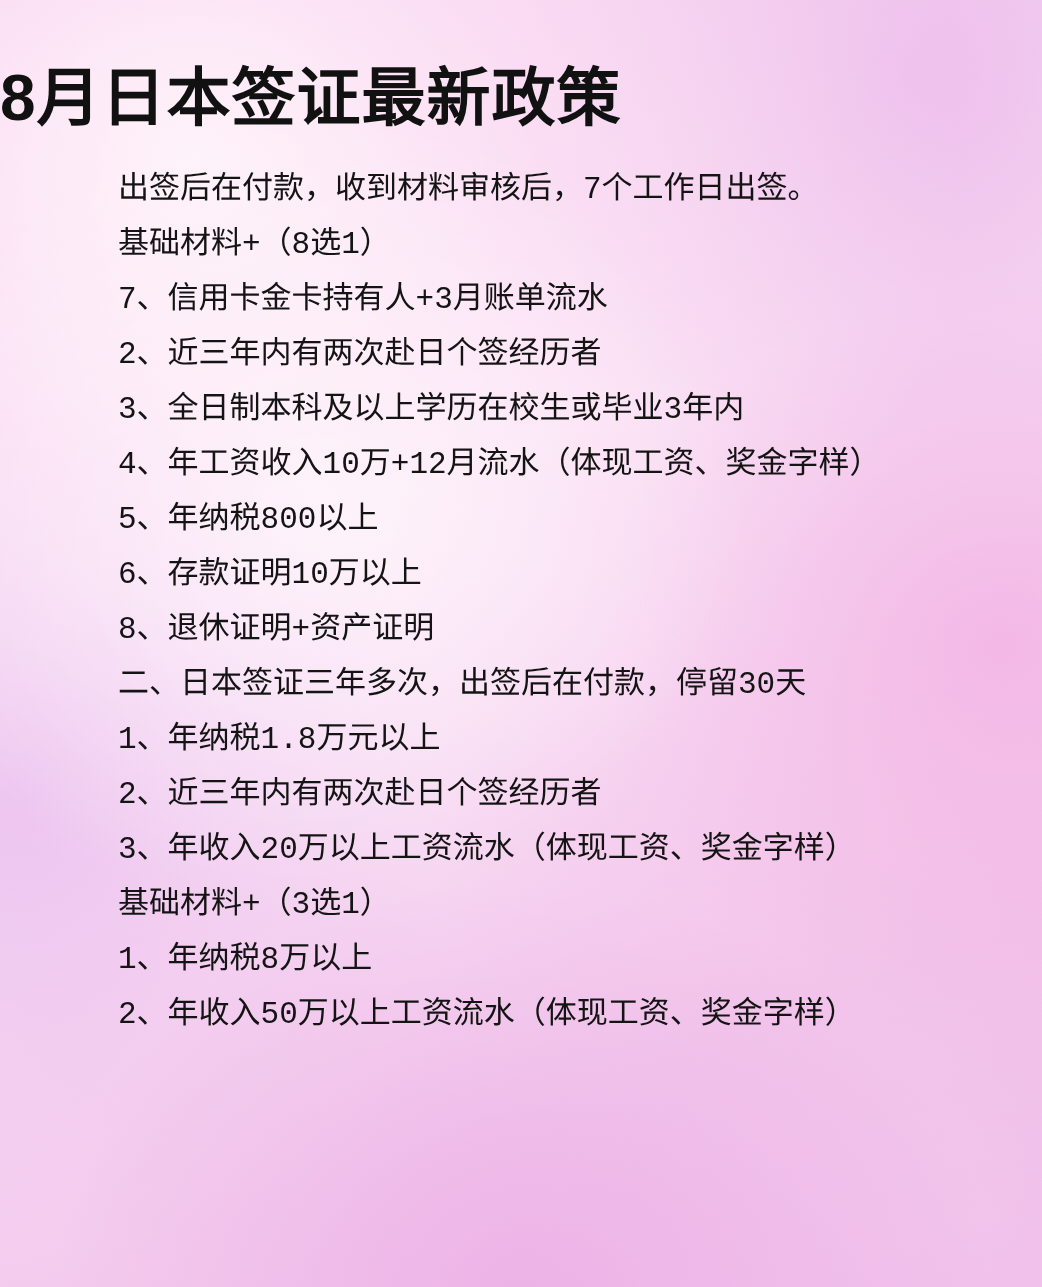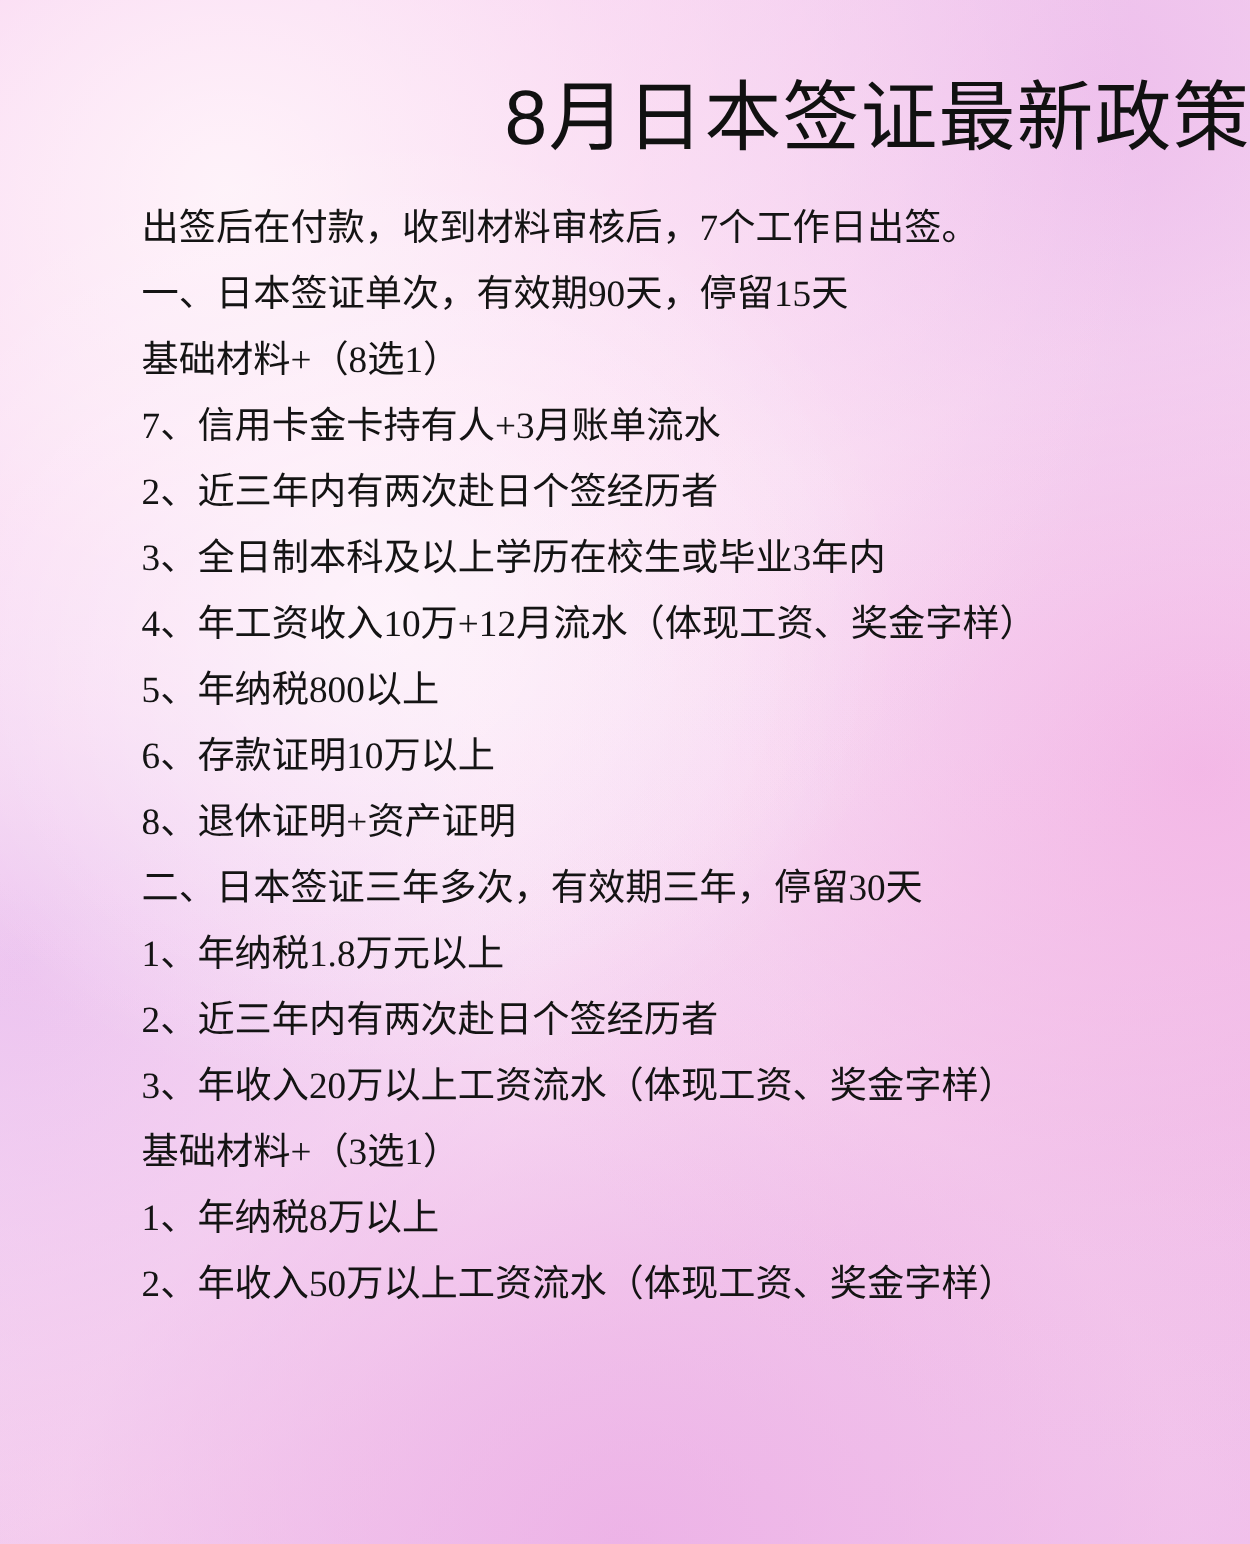--- a/index.html
+++ b/index.html
@@ -33,63 +33,62 @@
     background:
       radial-gradient(60% 45% at 30% 40%, rgba(255,255,255,0.55) 0%, rgba(255,255,255,0.0) 70%);
   }
   .content {
     position: relative;
     z-index: 2;
   }
   .title {
     margin: 0;
     padding-top: 62px;
-    text-align: right;
+    text-align: left;
     font-size: 64px;
     line-height: 1.15;
-    font-weight: normal;
+    font-weight: bold;
     color: #111111;
     letter-spacing: 1px;
     font-family: "Liberation Sans", "DejaVu Sans", sans-serif;
   }
   .body-block {
     margin: 0;
     padding: 38px 0 0 118px;
     list-style: none;
   }
   .line {
     color: #141414;
     font-size: 31px;
     line-height: 1.0;
     margin-bottom: 24px;
     white-space: pre;
-    font-family: Liberation Serif, serif;
+    font-family: Liberation Mono, monospace;
   }
   .line.section {
     margin-bottom: 24px;
   }
 </style>
 </head>
 <body>
 
 <div id="poster">
   <div class="content">
     <h1 class="title">8月日本签证最新政策</h1>
     <div class="body-block">
       <div class="line">出签后在付款，收到材料审核后，7个工作日出签。</div>
-      <div class="line section">一、日本签证单次，有效期90天，停留15天</div>
       <div class="line">基础材料+（8选1）</div>
       <div class="line">7、信用卡金卡持有人+3月账单流水</div>
       <div class="line">2、近三年内有两次赴日个签经历者</div>
       <div class="line">3、全日制本科及以上学历在校生或毕业3年内</div>
       <div class="line">4、年工资收入10万+12月流水（体现工资、奖金字样）</div>
       <div class="line">5、年纳税800以上</div>
       <div class="line">6、存款证明10万以上</div>
       <div class="line">8、退休证明+资产证明</div>
-      <div class="line section">二、日本签证三年多次，有效期三年，停留30天</div>
+      <div class="line section">二、日本签证三年多次，出签后在付款，停留30天</div>
       <div class="line">1、年纳税1.8万元以上</div>
       <div class="line">2、近三年内有两次赴日个签经历者</div>
       <div class="line">3、年收入20万以上工资流水（体现工资、奖金字样）</div>
       <div class="line">基础材料+（3选1）</div>
       <div class="line">1、年纳税8万以上</div>
       <div class="line">2、年收入50万以上工资流水（体现工资、奖金字样）</div>
 
     </div>
   </div>
 </div>

